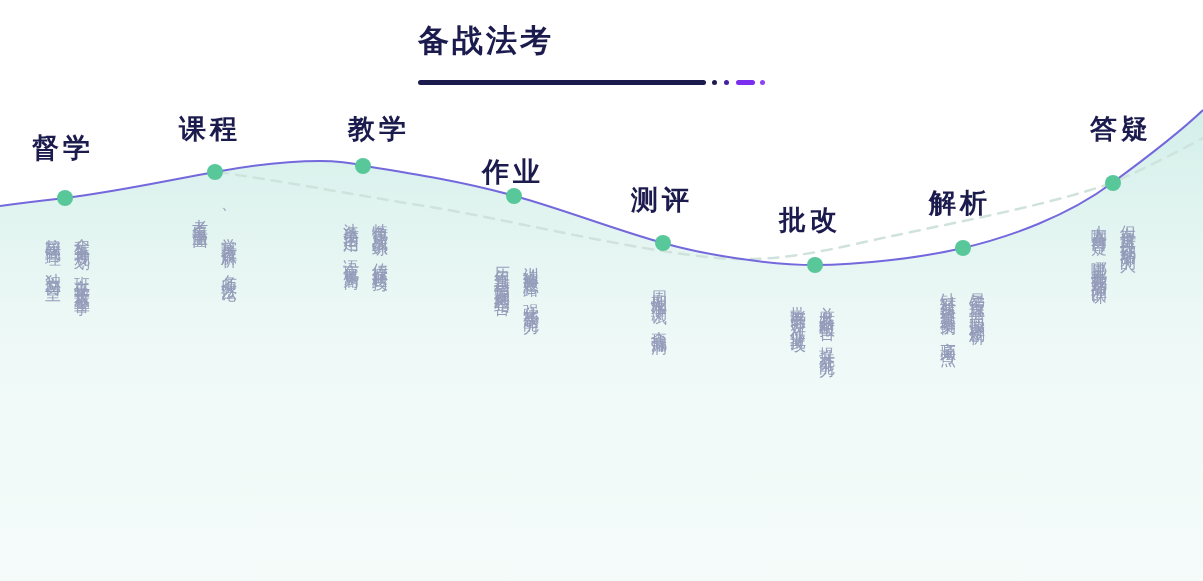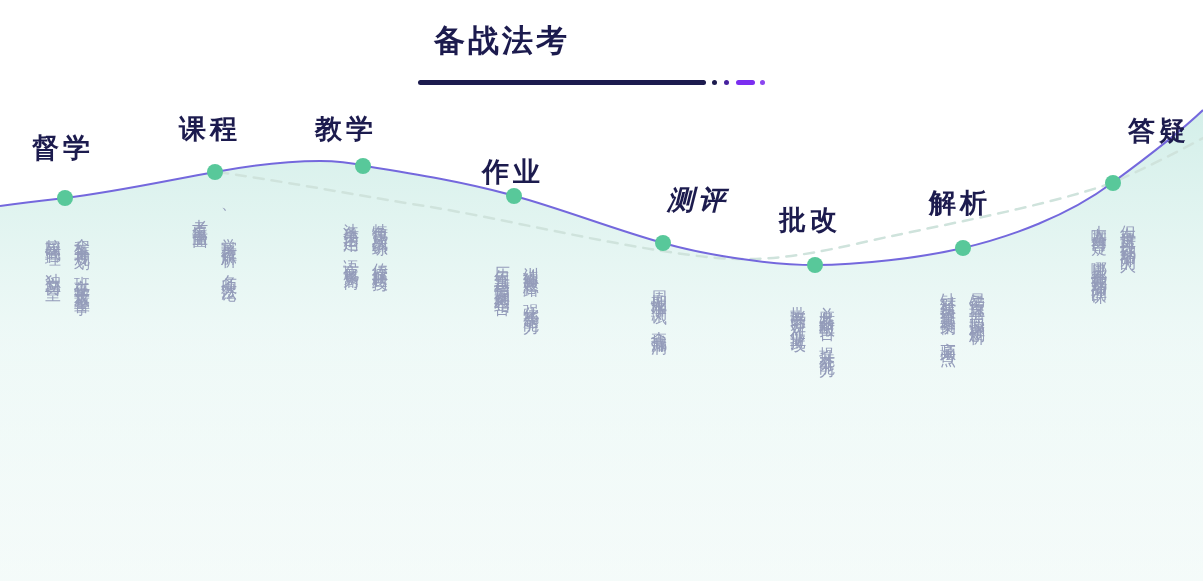--- a/index.html
+++ b/index.html
@@ -14,21 +14,21 @@
     background:linear-gradient(180deg,#ffffff 0%,#ffffff 55%,#f6fbfa 100%);
   }
   
   .title{
     position:absolute;left:418px;top:22px;
     display:flex;align-items:baseline;gap:36px;
     font-size:31px;font-weight:800;line-height:1.2;
     white-space:nowrap;
   }
   .title .accent{color:var(--accent);letter-spacing:1px;}
-  .title .main{color:var(--navy);letter-spacing:3px;margin-left:16px;}
+  .title .main{color:var(--navy);letter-spacing:3px;}
   .rule{
     position:absolute;left:418px;top:80px;
     display:flex;align-items:center;
   }
   .rule .bar{width:288px;height:5px;border-radius:3px;background:var(--navy);}
   .rule .dot{width:5px;height:5px;border-radius:50%;}
   .rule .dot1{margin-left:6px;background:var(--navy);}
   .rule .dot2{margin-left:7px;background:var(--purple-dark);}
   .rule .dash{margin-left:7px;width:19px;height:5px;border-radius:3px;background:var(--purple);}
   .rule .dot3{margin-left:5px;background:var(--purple-light);}
@@ -93,49 +93,49 @@
         <span class="vline">校园式管理、独立自习室、</span>
         <span class="vline">全程备考规划、班主任学长双重督学</span>
       </div>
 
     <div class="node-label" style="left: 179px; top: 115px;">课程</div>
     <div class="vtext" style="left: 186px; top: 206px;">
         <span class="vline">考点覆盖全面</span>
         <span class="vline">、学科考点解析、名师方法论</span>
       </div>
 
-    <div class="node-label" style="left: 315px; top: 115px; text-align: center;">教学</div>
+    <div class="node-label" style="left: 348px; top: 115px; text-align: center;">教学</div>
     <div class="vtext" style="left: 337px; top: 210px;">
         <span class="vline">法条灵活运用、语言化繁为简</span>
         <span class="vline">特色课实战训练、传授解题技巧</span>
       </div>
 
     <div class="node-label" style="left: 482px; top: 158px;">作业</div>
     <div class="vtext" style="left: 488px; top: 254px;">
         <span class="vline">历年真题与指导案例相结合</span>
         <span class="vline">训练解题思路，强化答题能力</span>
       </div>
 
-    <div class="node-label" style="left: 667px; top: 186px; font-style: italic;">测评</div>
+    <div class="node-label" style="left: 631px; top: 186px;">测评</div>
     <div class="vtext" style="left: 645px; top: 278px;">
         <span class="vline">周期性水平测试，查找漏洞</span>
       </div>
 
     <div class="node-label" style="left: 779px; top: 206px; text-align: center;">批改</div>
     <div class="vtext" style="left: 784px; top: 294px;">
         <span class="vline">批改老师一对一作业批改</span>
         <span class="vline">并出具诊断报告，提升才分能力</span>
       </div>
 
     <div class="node-label" style="left: 929px; top: 189px;">解析</div>
     <div class="vtext" style="left: 934px; top: 280px;">
         <span class="vline">针对经典历年真题案例、高频考点</span>
         <span class="vline">易错点直播/面授深度刨析</span>
       </div>
 
-    <div class="node-label" style="left: 1128px; top: 117px;">答疑</div>
+    <div class="node-label" style="left: 1090px; top: 117px; font-family: Liberation Mono, monospace;">答疑</div>
     <div class="vtext" style="left: 1085px; top: 212px;">
         <span class="vline">大咖亲自答疑，哪里都能找到名师的课</span>
         <span class="vline">但在这里可以找到名师的人</span>
       </div>
   </div>
 
 </div>
 
 </body></html>

